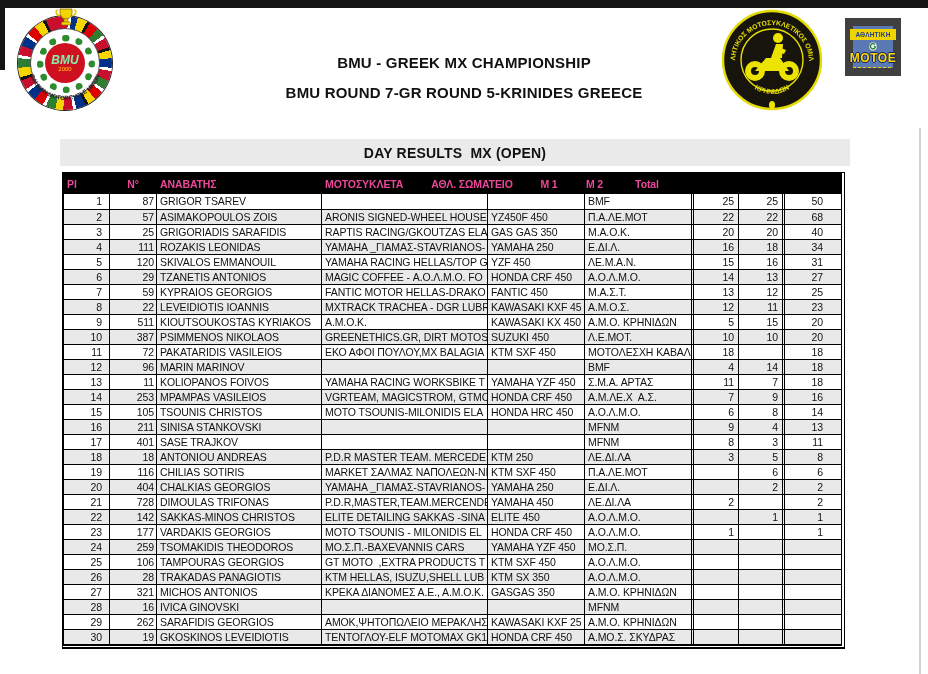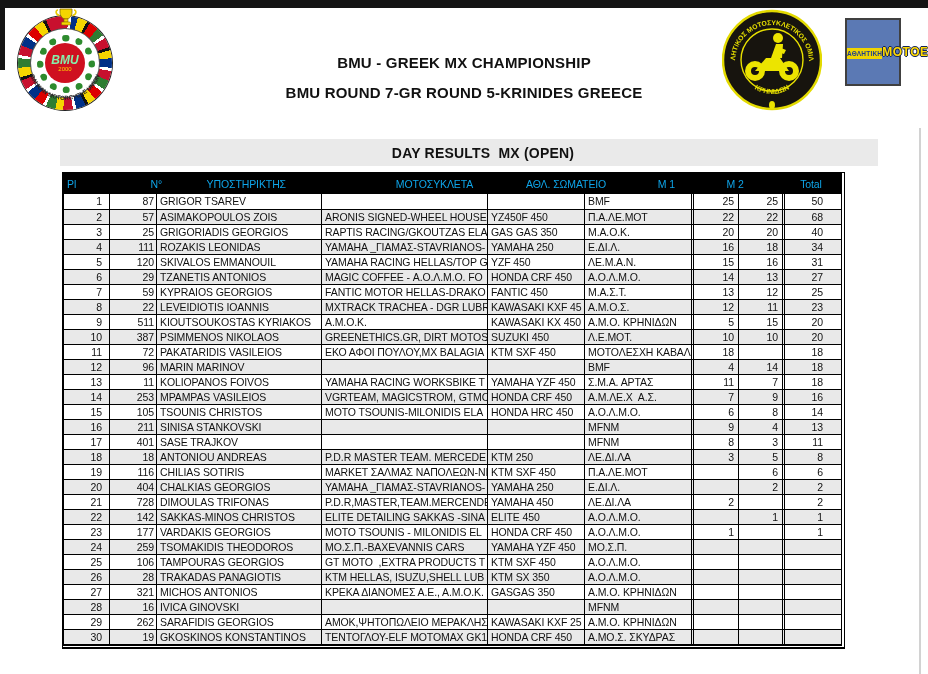--- a/index.html
+++ b/index.html
@@ -36,41 +36,41 @@
     display:flex;flex-direction:column;align-items:center;justify-content:center;}
   .bmu-center .bmu-txt{color:#86efac;font-weight:bold;font-style:italic;font-size:12px;line-height:12px;}
   .bmu-center .bmu-year{color:#ffd700;font-size:6px;line-height:7px;}
   .bmu-trophy{position:absolute;left:39px;top:-2px;}
   .bmu-arc{position:absolute;left:2px;top:6px;}
 
   
   .amok-logo{position:absolute;left:722px;top:8px;width:100px;height:104px;}
 
   
-  .motoe-logo{position:absolute;left:845px;top:18px;width:56px;height:68px;background:#5b79b4;
-    border:2px solid #404040;box-sizing:border-box;display:flex;flex-direction:row;align-items:center;}
+  .motoe-logo{position:absolute;left:845px;top:18px;width:56px;height:58px;background:#5b79b4;
+    border:8px solid #404040;box-sizing:border-box;display:flex;flex-direction:column;align-items:center;}
   .motoe-top{margin-top:3px;width:46px;height:11px;background:#f0d400;color:#1d3d8f;font-size:6.5px;
     font-weight:bold;text-align:center;line-height:11px;letter-spacing:.2px;}
   .motoe-emblem{margin-top:2px;width:30px;height:30px;}
   .motoe-name{color:#ffd900;font-size:12px;font-weight:bold;letter-spacing:.5px;
     text-shadow:-1px 0 #14255c,1px 0 #14255c,0 -1px #14255c,0 1px #14255c;line-height:14px;}
   .motoe-line{margin-top:2px;width:40px;height:3px;background:repeating-linear-gradient(90deg,#f0d400 0 3px,#5b79b4 3px 5px);}
 
   
   .banner{position:absolute;left:60px;top:139px;width:790px;height:27px;background:#eaeaea;
     display:flex;align-items:center;justify-content:center;font-size:14px;font-weight:bold;
-    letter-spacing:.2px;white-space:pre;padding-left:28px;}
+    letter-spacing:.2px;white-space:pre;}
 
   
   .results-table{position:absolute;left:62px;top:172px;width:783px;box-sizing:border-box;
     border:2px solid #000;border-right:4px double #000;border-bottom:5px double #000;background:#fff;}
   .trow{display:flex;height:15px;border-top:1px solid #000;box-sizing:border-box;}
   .trow.first{border-top:none;}
   .trow.alt{background:#e9e9e9;}
-  .thead{display:flex;height:20px;background:#000;color:#0ea5e9;font-weight:normal;align-items:center;justify-content:space-between;}
+  .thead{display:flex;height:20px;background:#000;color:#ec4899;font-weight:bold;align-items:center;}
   .c{box-sizing:border-box;border-left:1px solid #000;font-size:10.5px;line-height:13px;
     padding:1px 3px 0 3px;white-space:pre;overflow:hidden;letter-spacing:-0.1px;}
   .thead .c{border-left:1px solid #000;font-size:10.5px;padding-top:0;line-height:20px;height:20px;}
   .c.first{border-left:none;}
   .w-pl{flex:0 0 45px;}
   .w-num{flex:0 0 47px;}
   .w-rider{flex:0 0 165px;}
   .w-supporter{flex:0 0 166px;}
   .w-bike{flex:0 0 97px;}
   .w-club{flex:0 0 107px;}
@@ -162,21 +162,21 @@
   <div class="motoe-name">ΜΟΤΟΕ</div>
   <div class="motoe-line"></div>
 </div>
 
 <div class="banner">DAY RESULTS  MX (OPEN)</div>
 
 <div class="results-table">
   <div class="thead">
     <div class="c first w-pl h-left">Pl</div>
     <div class="c w-num h-center">N°</div>
-    <div class="c w-supporter h-left">ΥΠΟΣΤΗΡΙΚΤΗΣ</div>
+    <div class="c w-rider h-left">ΑΝΑΒΑΤΗΣ</div>
     <div class="c w-bike h-left">ΜΟΤΟΣΥΚΛΕΤΑ</div>
     <div class="c w-club h-center">ΑΘΛ. ΣΩΜΑΤΕΙΟ</div>
     <div class="c w-m1 h-center dbl">M 1</div>
     <div class="c w-m2 h-center">M 2</div>
     <div class="c w-total h-center dbl">Total</div>
   </div>
   <div>
       <div class="trow first">
         <div class="c w-pl pl first">1</div>
         <div class="c w-num num">87</div>
@@ -195,21 +195,21 @@
         <div class="c w-supporter">ARONIS SIGNED-WHEEL HOUSE</div>
         <div class="c w-bike">YZ450F 450</div>
         <div class="c w-club">Π.Α.ΛΕ.ΜΟΤ</div>
         <div class="c w-m1 num-cell dbl">22</div>
         <div class="c w-m2 num-cell">22</div>
         <div class="c w-total total dbl">68</div>
       </div>
       <div class="trow">
         <div class="c w-pl pl first">3</div>
         <div class="c w-num num">25</div>
-        <div class="c w-rider">GRIGORIADIS GEORGIOS</div>
+        <div class="c w-rider">GRIGORIADIS SARAFIDIS</div>
         <div class="c w-supporter">RAPTIS RACING/GKOUTZAS ELA</div>
         <div class="c w-bike">GAS GAS 350</div>
         <div class="c w-club">Μ.Α.Ο.Κ.</div>
         <div class="c w-m1 num-cell dbl">20</div>
         <div class="c w-m2 num-cell">20</div>
         <div class="c w-total total dbl">40</div>
       </div>
       <div class="trow alt">
         <div class="c w-pl pl first">4</div>
         <div class="c w-num num">111</div>
@@ -492,21 +492,21 @@
         <div class="c w-supporter">ΑΜΟΚ,ΨΗΤΟΠΩΛΕΙΟ ΜΕΡΑΚΛΗΣ</div>
         <div class="c w-bike">KAWASAKI KXF 25</div>
         <div class="c w-club">Α.Μ.Ο. ΚΡΗΝΙΔΩΝ</div>
         <div class="c w-m1 num-cell dbl"></div>
         <div class="c w-m2 num-cell"></div>
         <div class="c w-total total dbl"></div>
       </div>
       <div class="trow alt">
         <div class="c w-pl pl first">30</div>
         <div class="c w-num num">19</div>
-        <div class="c w-rider">GKOSKINOS KONSTANTINOS</div>
+        <div class="c w-rider">GKOSKINOS LEVEIDIOTIS</div>
         <div class="c w-supporter">ΤΕΝΤΟΓΛΟΥ-ELF MOTOMAX GK1</div>
         <div class="c w-bike">HONDA CRF 450</div>
         <div class="c w-club">Α.ΜΟ.Σ. ΣΚΥΔΡΑΣ</div>
         <div class="c w-m1 num-cell dbl"></div>
         <div class="c w-m2 num-cell"></div>
         <div class="c w-total total dbl"></div>
       </div>
     </div>
 </div>
 

